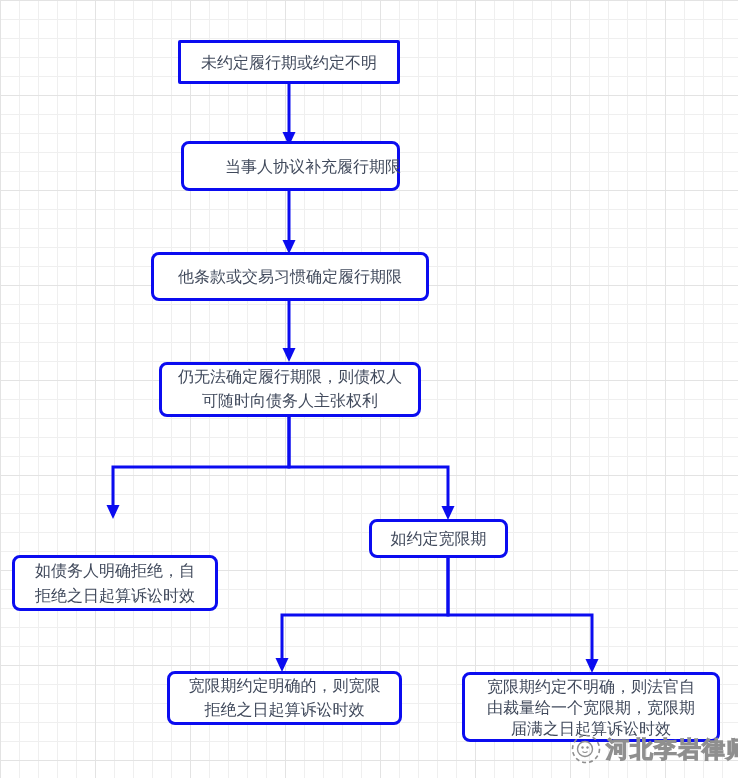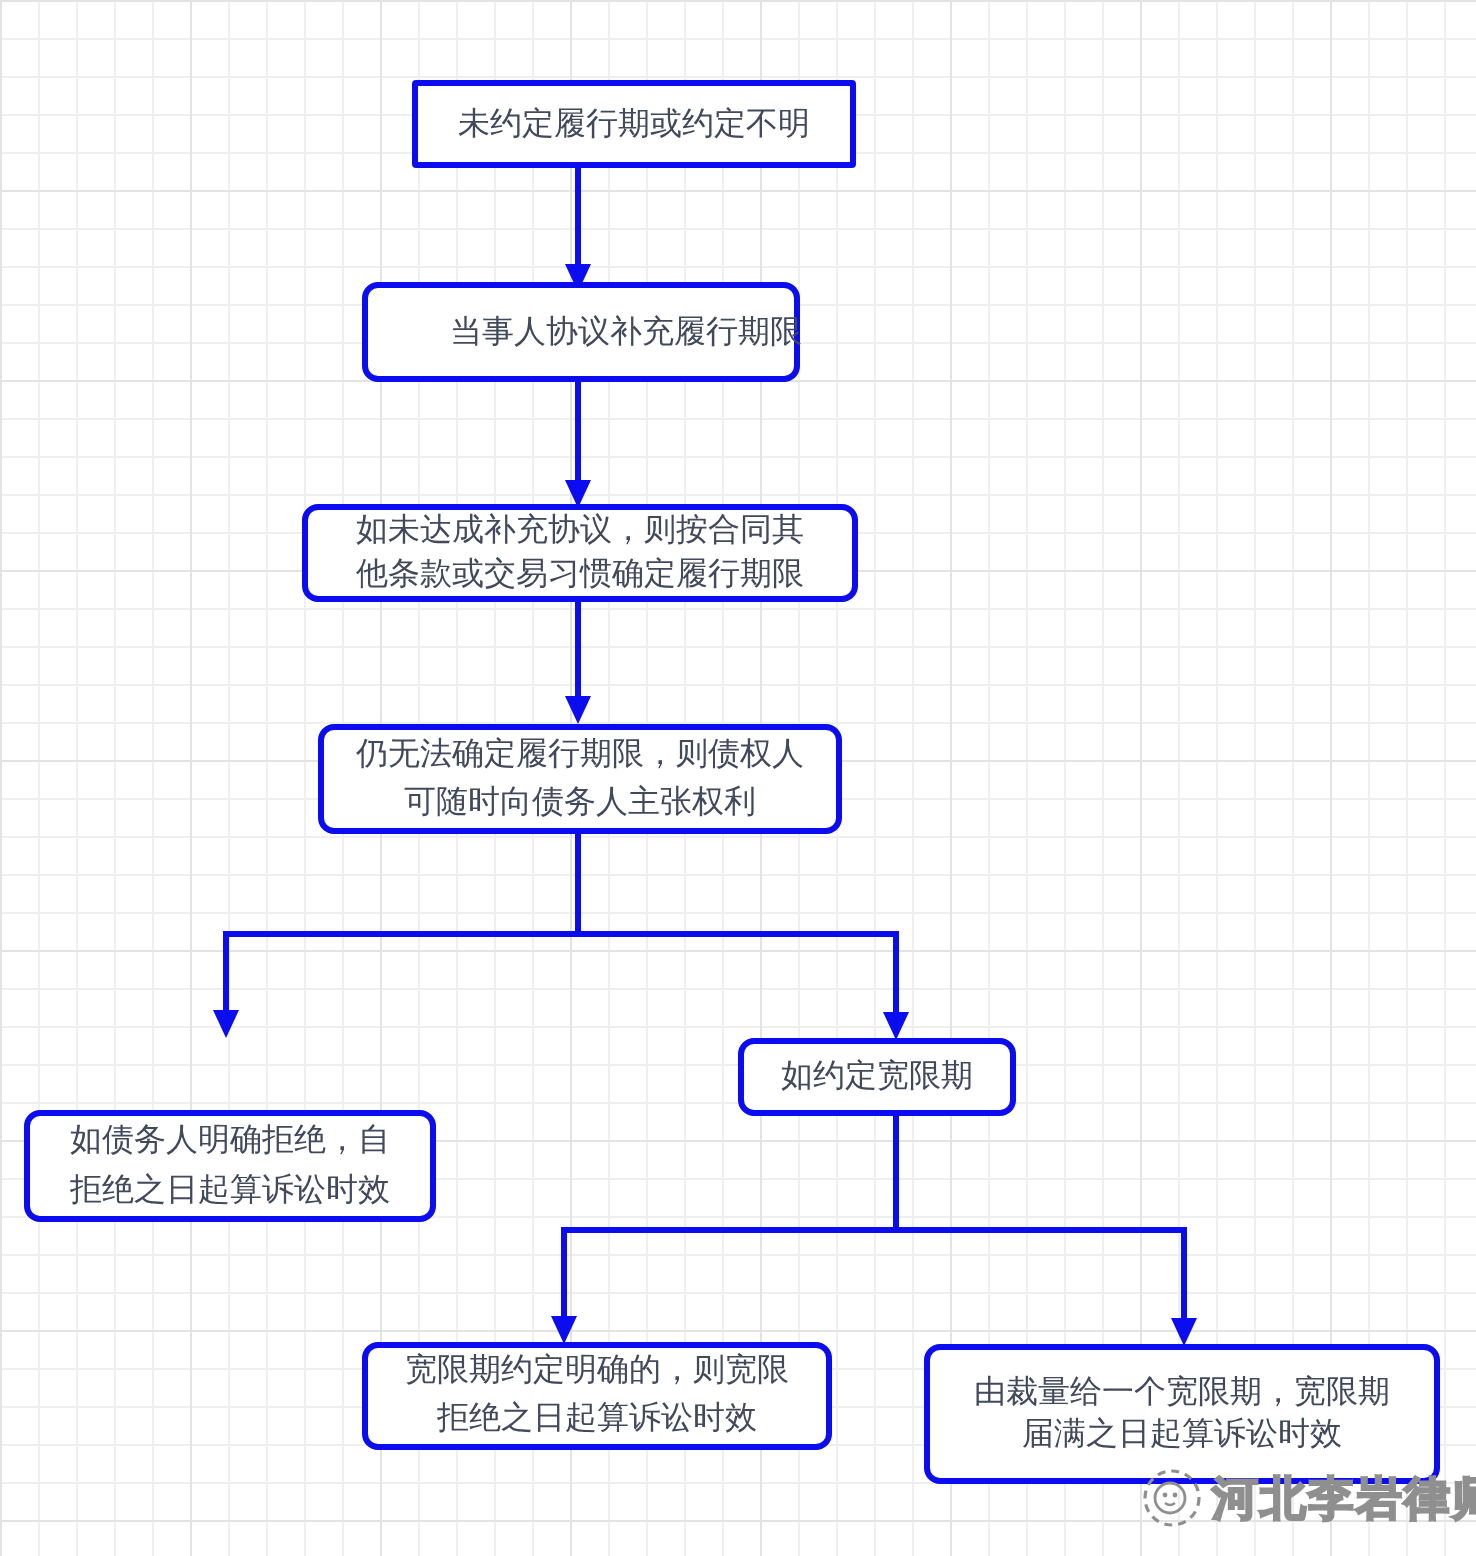--- a/index.html
+++ b/index.html
@@ -38,27 +38,27 @@
     border:3px solid var(--line);
     border-radius:8px;
     display:flex;flex-direction:column;
     align-items:center;justify-content:center;
     color:var(--text);
     font-size:16px;line-height:23px;
     text-align:center;
     white-space:nowrap;
   }
   .node.square{border-radius:2px;}
-  .n1{left:178px;top:40px;width:222px;height:44px;margin-left:28px;}
+  .n1{left:178px;top:40px;width:222px;height:44px;}
   .n2{left:181px;top:141px;width:219px;height:50px;padding-left:45px;}
   .n3{left:151px;top:252px;width:278px;height:49px;line-height:22px;}
   .n4{left:159px;top:362px;width:262px;height:55px;line-height:24px;font-family:Liberation Mono, monospace;}
   .n5{left:12px;top:518px;width:206px;height:56px;line-height:25px;margin-top:37px;}
   .n6{left:369px;top:519px;width:139px;height:39px;}
-  .n7{left:181px;top:671px;width:235px;height:54px;line-height:24px;}
+  .n7{left:167px;top:671px;width:235px;height:54px;line-height:24px;}
   .n8{left:462px;top:672px;width:258px;height:70px;line-height:21px;}
   .watermark{
     position:absolute;z-index:3;
     left:570px;top:733px;
     display:flex;align-items:center;gap:4px;
     color:var(--watermark);
   }
   .watermark .wm-text{
     font-size:23px;
     font-weight:bold;
@@ -107,21 +107,20 @@
 
   <div class="node square n1">
     <div>未约定履行期或约定不明</div>
   </div>
 
   <div class="node n2">
     <div>当事人协议补充履行期限</div>
   </div>
 
   <div class="node n3">
-    <div>如未达成补充协议，则按合同其</div>
     <div>他条款或交易习惯确定履行期限</div>
   </div>
 
   <div class="node n4">
     <div>仍无法确定履行期限，则债权人</div>
     <div>可随时向债务人主张权利</div>
   </div>
 
   <div class="node n5">
     <div>如债务人明确拒绝，自</div>
@@ -131,20 +130,21 @@
   <div class="node n6">
     <div>如约定宽限期</div>
   </div>
 
   <div class="node n7">
     <div>宽限期约定明确的，则宽限</div>
     <div>拒绝之日起算诉讼时效</div>
   </div>
 
   <div class="node n8">
+    <div>宽限期约定不明确，则法官自</div>
     <div>由裁量给一个宽限期，宽限期</div>
     <div>届满之日起算诉讼时效</div>
   </div>
 
   <div class="watermark">
     <span>
       <svg width="32" height="32" viewBox="0 0 32 32">
         <circle cx="16" cy="16" r="13.5" fill="none" stroke="var(--watermark)" stroke-width="1.6" stroke-dasharray="4 3"></circle>
         <circle cx="15" cy="16" r="7.5" fill="none" stroke="var(--watermark)" stroke-width="1.4"></circle>
         <circle cx="12.5" cy="14.5" r="1.2" fill="var(--watermark)"></circle>

